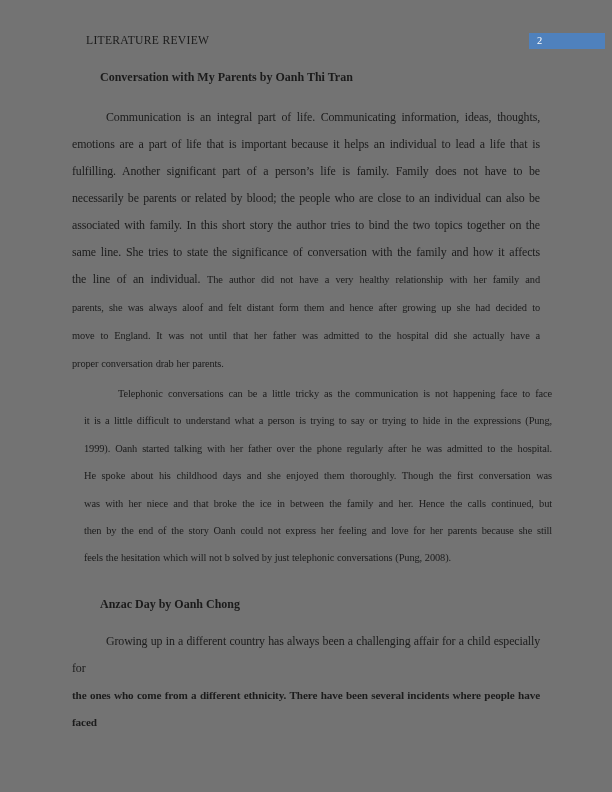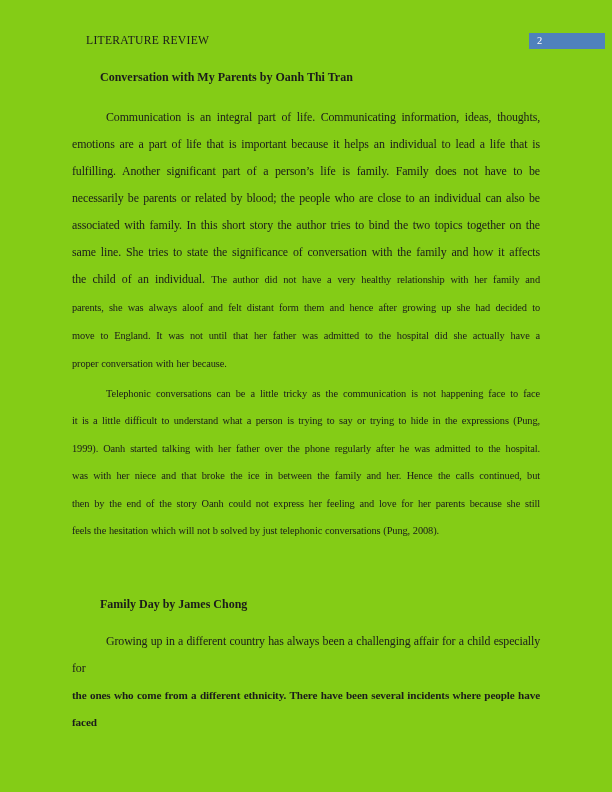--- a/index.html
+++ b/index.html
@@ -1,21 +1,21 @@
 <!DOCTYPE html>
 <html><head>
 <meta charset="utf-8">
 <style>
   * { margin: 0; padding: 0; box-sizing: border-box; }
   html, body { background: #ffffff; }
   .page {
     position: relative;
     width: 612px;
     height: 792px;
-    background: #84cc16;
+    background: #737373;
     overflow: hidden;
     font-family: "Liberation Serif", "DejaVu Serif", serif;
     color: #1b1b1b;
   }
   .running-head {
     position: absolute;
     left: 86px;
     top: 34px;
     font-size: 11.6px;
     line-height: 14px;
@@ -43,21 +43,21 @@
     width: 468px;
   }
   .heading {
     font-size: 12px;
     font-weight: bold;
     line-height: 17px;
     margin-left: 28px;
   }
   #heading-1 { top: 69px; }
   #para-1    { top: 103px; line-height: 26px; }
-  #para-2    { top: 379px; line-height: 25.4px; }
+  #para-2    { top: 379px; line-height: 25.4px; margin-left: 12px; }
   #heading-2 { top: 596px; }
   #para-3    { top: 627px; line-height: 26px; }
   .line {
     text-align: justify;
     text-align-last: justify;
     letter-spacing: -0.12px;
     word-spacing: 0.02em;
   }
   .line.last { text-align-last: left; }
   .line.indent { text-indent: 34px; }
@@ -77,32 +77,33 @@
   </div>
   <div id="content">
       <div id="heading-1" class="block heading">Conversation with My Parents by Oanh Thi Tran</div>
       <div id="para-1" class="block">
         <div class="line indent"><span class="seg normal">Communication is an integral part of life. Communicating information, ideas, thoughts,</span></div>
         <div class="line"><span class="seg normal">emotions are a part of life that is important because it helps an individual to lead a life that is</span></div>
         <div class="line"><span class="seg normal">fulfilling. Another significant part of a person’s life is family. Family does not have to be</span></div>
         <div class="line"><span class="seg normal">necessarily be parents or related by blood; the people who are close to an individual can also be</span></div>
         <div class="line"><span class="seg normal">associated with family. In this short story the author tries to bind the two topics together on the</span></div>
         <div class="line"><span class="seg normal">same line. She tries to state the significance of conversation with the family and how it affects</span></div>
-        <div class="line"><span class="seg normal">the child of an individual. </span><span class="seg small"> The author did not have a very healthy relationship with her family and</span></div>
+        <div class="line"><span class="seg normal">the line of an individual. </span><span class="seg small"> The author did not have a very healthy relationship with her family and</span></div>
         <div class="line"><span class="seg small">parents, she was always aloof and felt distant form them and hence after growing up she had decided to</span></div>
         <div class="line"><span class="seg small">move to England. It was not until that her father was admitted to the hospital did she actually have a</span></div>
-        <div class="line last"><span class="seg small">proper conversation with her because.</span></div>
+        <div class="line last"><span class="seg small">proper conversation drab her parents.</span></div>
       </div>
       <div id="para-2" class="block">
         <div class="line indent"><span class="seg small">Telephonic conversations can be a little tricky as the communication is not happening face to face</span></div>
         <div class="line"><span class="seg small">it is a little difficult to understand what a person is trying to say or trying to hide in the expressions (Pung,</span></div>
         <div class="line"><span class="seg small">1999). Oanh started talking with her father over the phone regularly after he was admitted to the hospital.</span></div>
+        <div class="line"><span class="seg small">He spoke about his childhood days and she enjoyed them thoroughly. Though the first conversation was</span></div>
         <div class="line"><span class="seg small">was with her niece and that broke the ice in between the family and her. Hence the calls continued, but</span></div>
         <div class="line"><span class="seg small">then by the end of the story Oanh could not express her feeling and love for her parents because she still</span></div>
         <div class="line last"><span class="seg small">feels the hesitation which will not b solved by just telephonic conversations (Pung, 2008).</span></div>
       </div>
-      <div id="heading-2" class="block heading">Family Day by James Chong</div>
+      <div id="heading-2" class="block heading">Anzac Day by Oanh Chong</div>
       <div id="para-3" class="block">
         <div class="line indent"><span class="seg normal">Growing up in a different country has always been a challenging affair for a child especially for</span></div>
         <div class="line"><span class="seg mid">the ones who come from a different ethnicity. There have been several incidents where people have faced</span></div>
       </div>
     </div>
 </div>
 
 </body></html>

